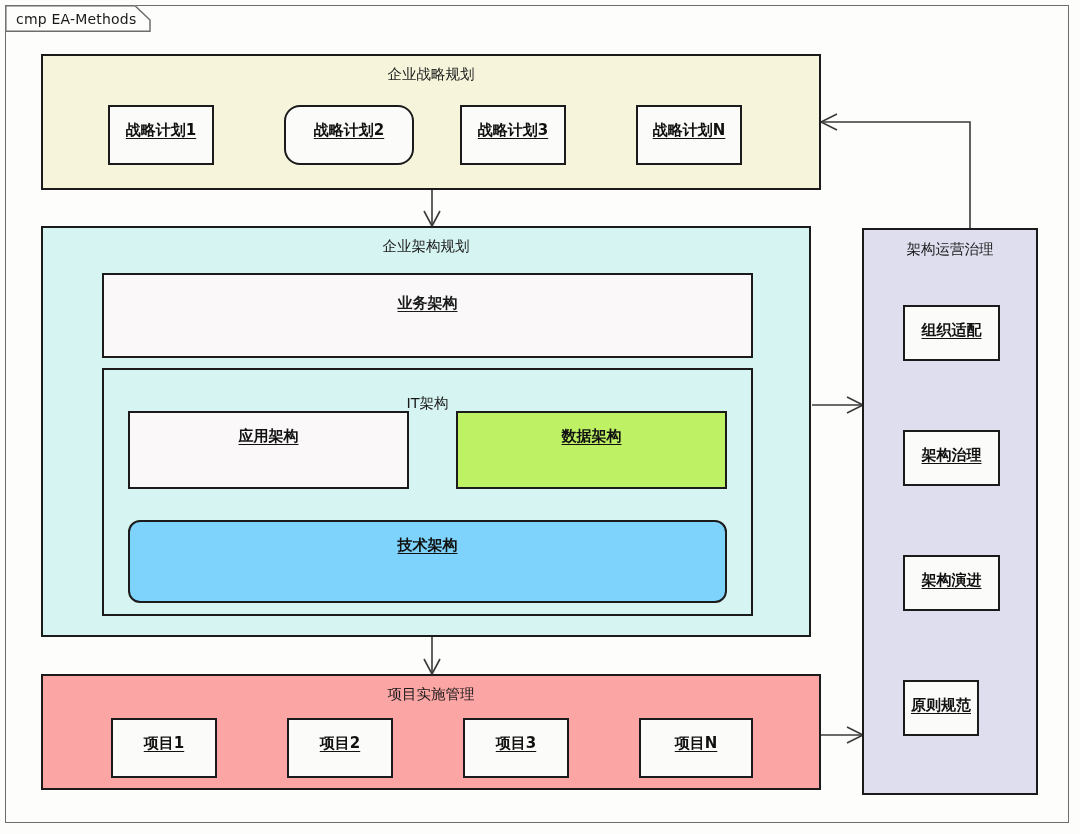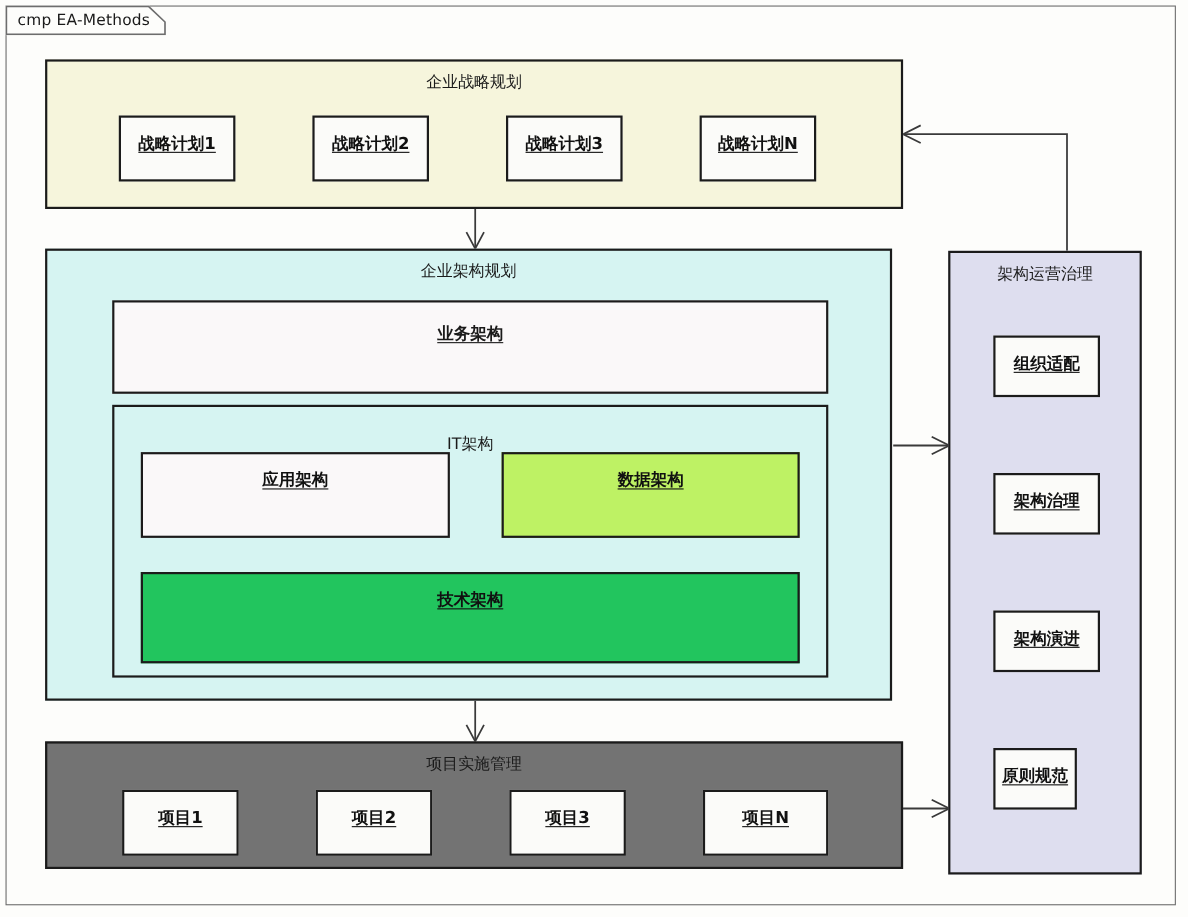--- a/index.html
+++ b/index.html
@@ -141,21 +141,21 @@
       <polyline points="837,114 821,122 837,130" fill="none" stroke="#3a3a3a" stroke-width="1.6"></polyline>
     </g>
   </svg>
 
   <div class="panel" style="left:41px; top:54px; width:780px; height:136px; background:#f6f5dc;">
     <div class="panel-title" style="top:9px;">企业战略规划</div>
   </div>
   <div class="node" style="left:108px; top:105px; width:106px; height:60px;">
     <span class="node-label pad-top">战略计划1</span>
   </div>
-  <div class="node" style="left:284px; top:105px; width:106px; height:60px;">
+  <div class="node" style="left:284px; top:105px; width:130px; height:60px;border-radius:16px;">
     <span class="node-label pad-top">战略计划2</span>
   </div>
   <div class="node" style="left:460px; top:105px; width:106px; height:60px;">
     <span class="node-label pad-top">战略计划3</span>
   </div>
   <div class="node" style="left:636px; top:105px; width:106px; height:60px;">
     <span class="node-label pad-top">战略计划N</span>
   </div>
 
   <div class="panel" style="left:41px; top:226px; width:770px; height:411px; background:#d6f4f2;">
@@ -168,25 +168,25 @@
 
   <div class="subpanel" style="left:102px; top:368px; width:651px; height:248px; background:#d6f4f2;">
     <div class="panel-title" style="top:24px;text-align:center;">IT架构</div>
   </div>
   <div class="node" style="left:128px; top:411px; width:281px; height:78px; background:#faf8f9;">
     <span class="node-label pad-top">应用架构</span>
   </div>
   <div class="node" style="left:456px; top:411px; width:271px; height:78px; background:#bef264;">
     <span class="node-label pad-top">数据架构</span>
   </div>
-  <div class="node" style="left:128px; top:520px; width:599px; height:83px; background:#22c55e;">
+  <div class="node" style="left:128px; top:520px; width:599px; height:83px; background:#7dd3fc;border-radius:12px;">
     <span class="node-label pad-top">技术架构</span>
   </div>
 
-  <div class="panel" style="left:41px; top:674px; width:780px; height:116px; background:#737373;">
+  <div class="panel" style="left:41px; top:674px; width:780px; height:116px; background:#fca5a5;">
     <div class="panel-title" style="top:9px;">项目实施管理</div>
   </div>
   <div class="node" style="left:111px; top:718px; width:106px; height:60px;">
     <span class="node-label pad-top">项目1</span>
   </div>
   <div class="node" style="left:287px; top:718px; width:106px; height:60px;">
     <span class="node-label pad-top">项目2</span>
   </div>
   <div class="node" style="left:463px; top:718px; width:106px; height:60px;">
     <span class="node-label pad-top">项目3</span>

